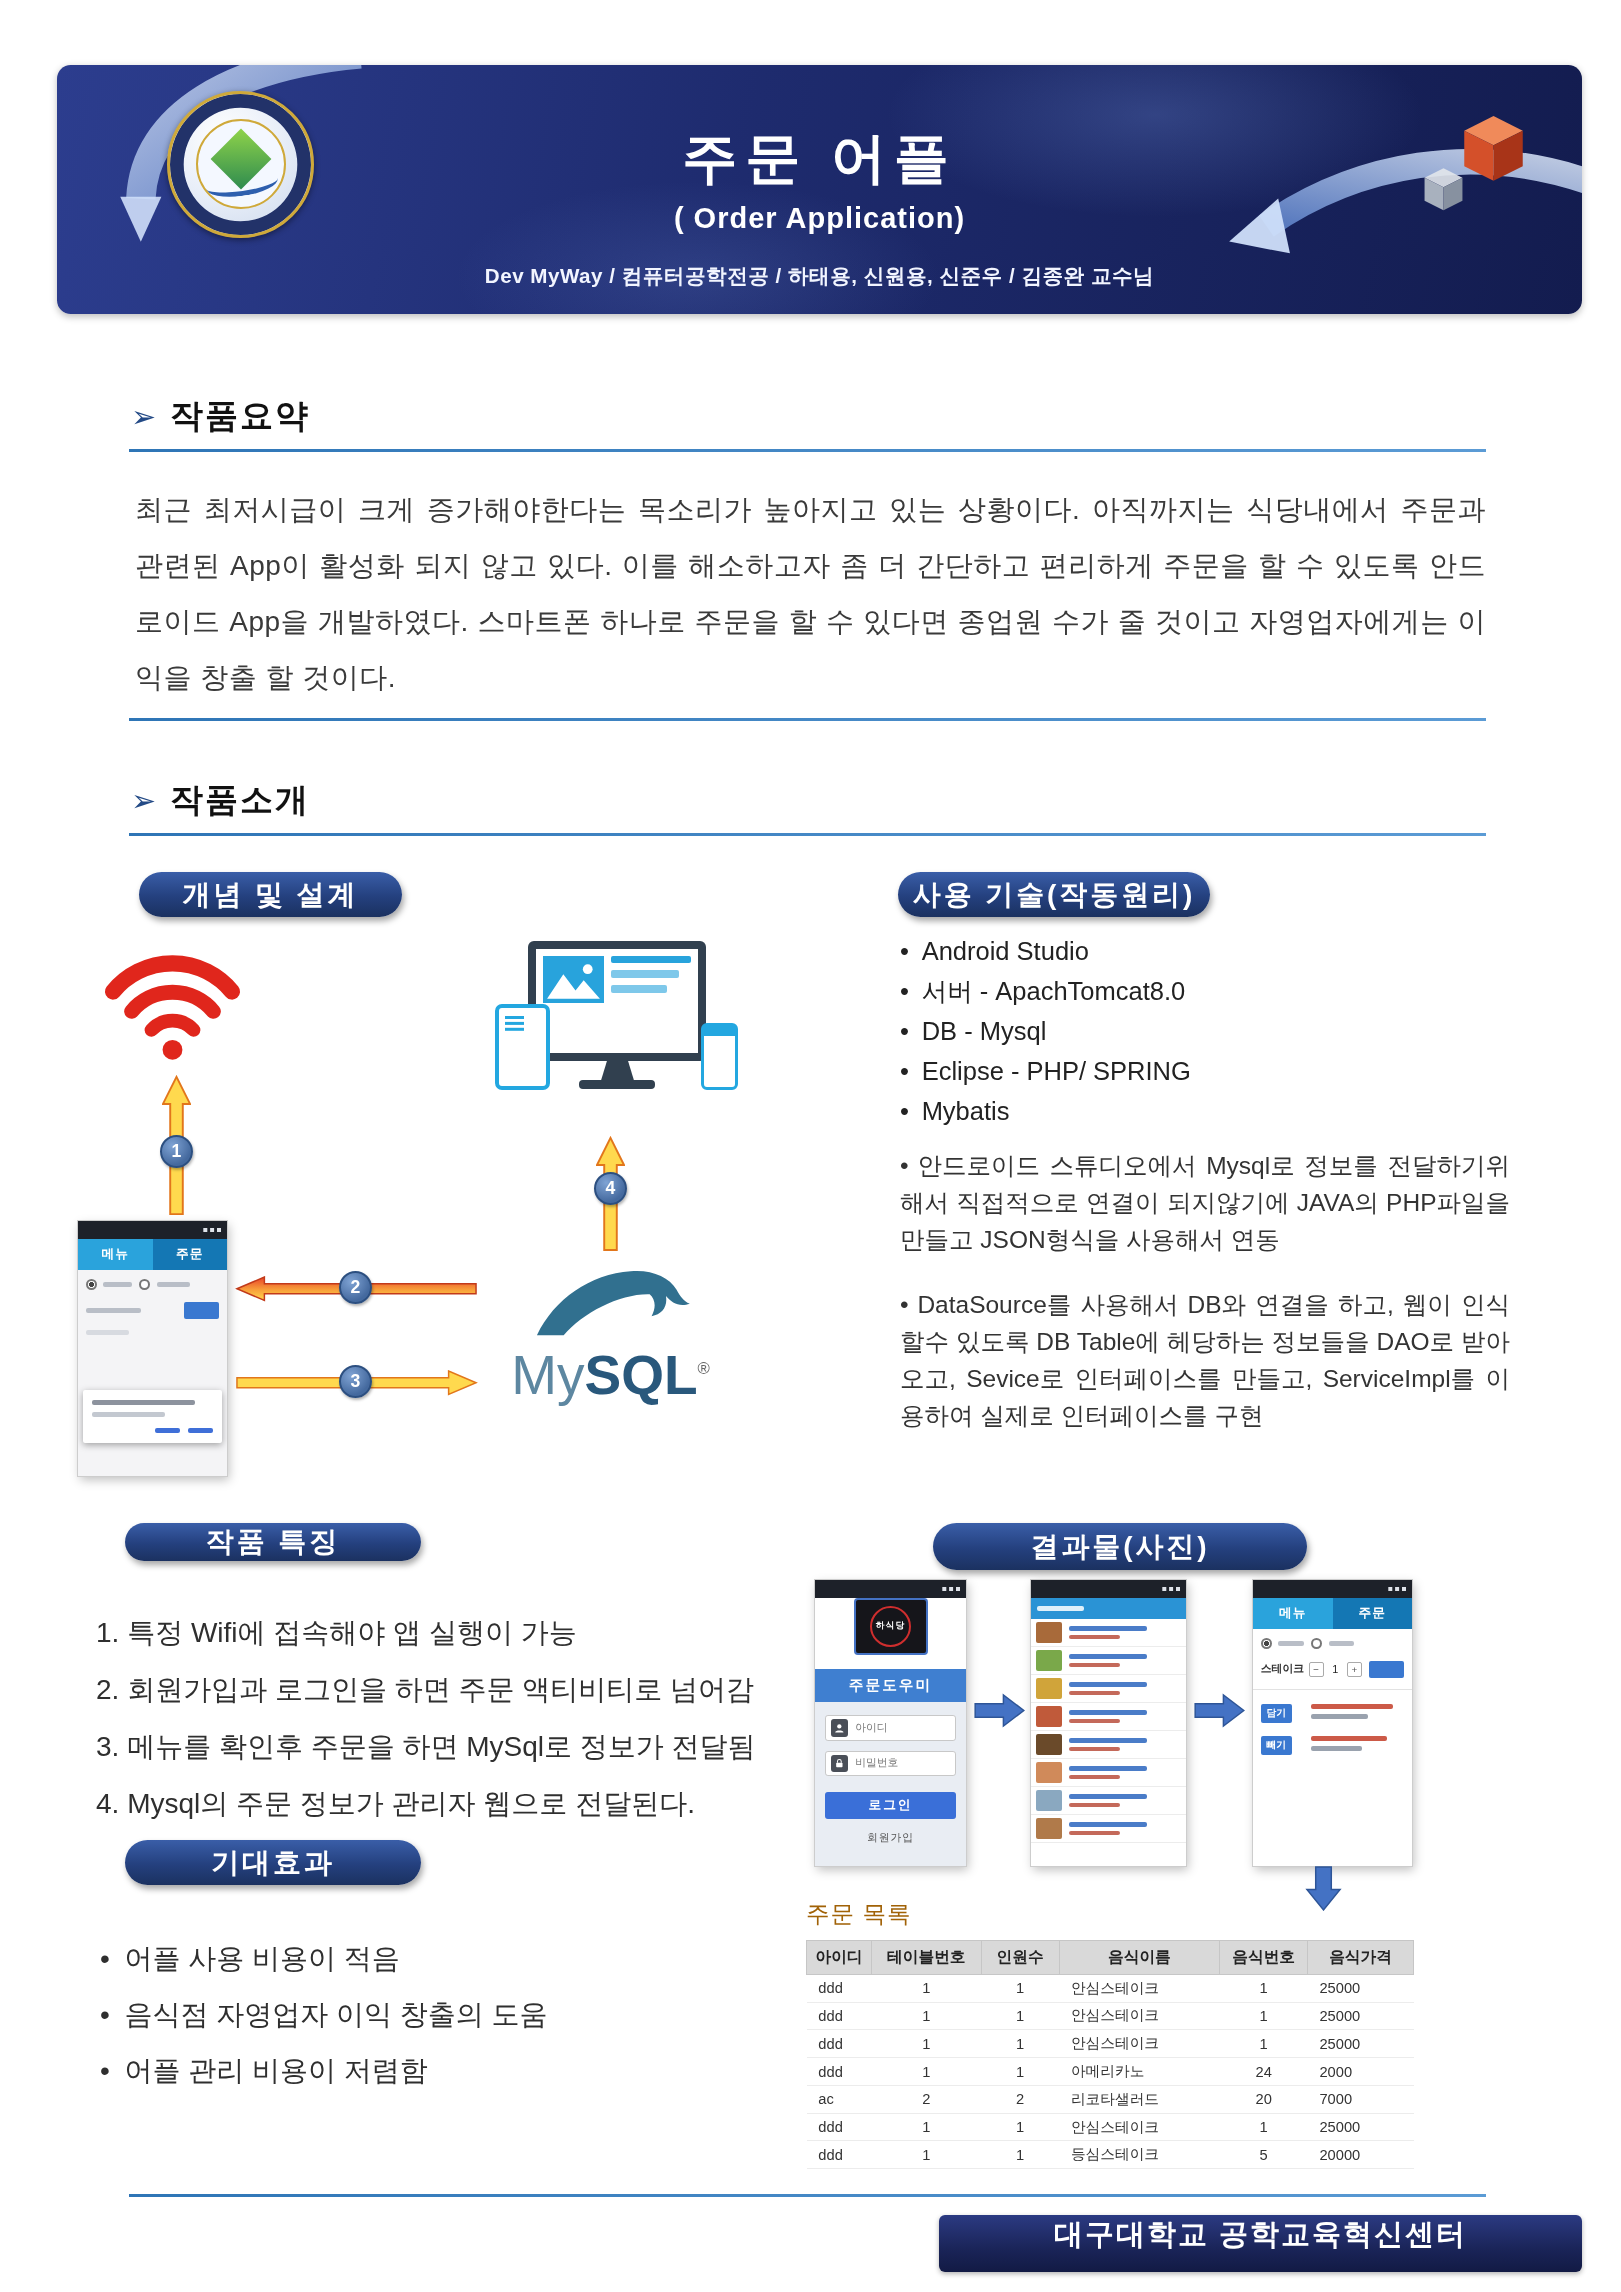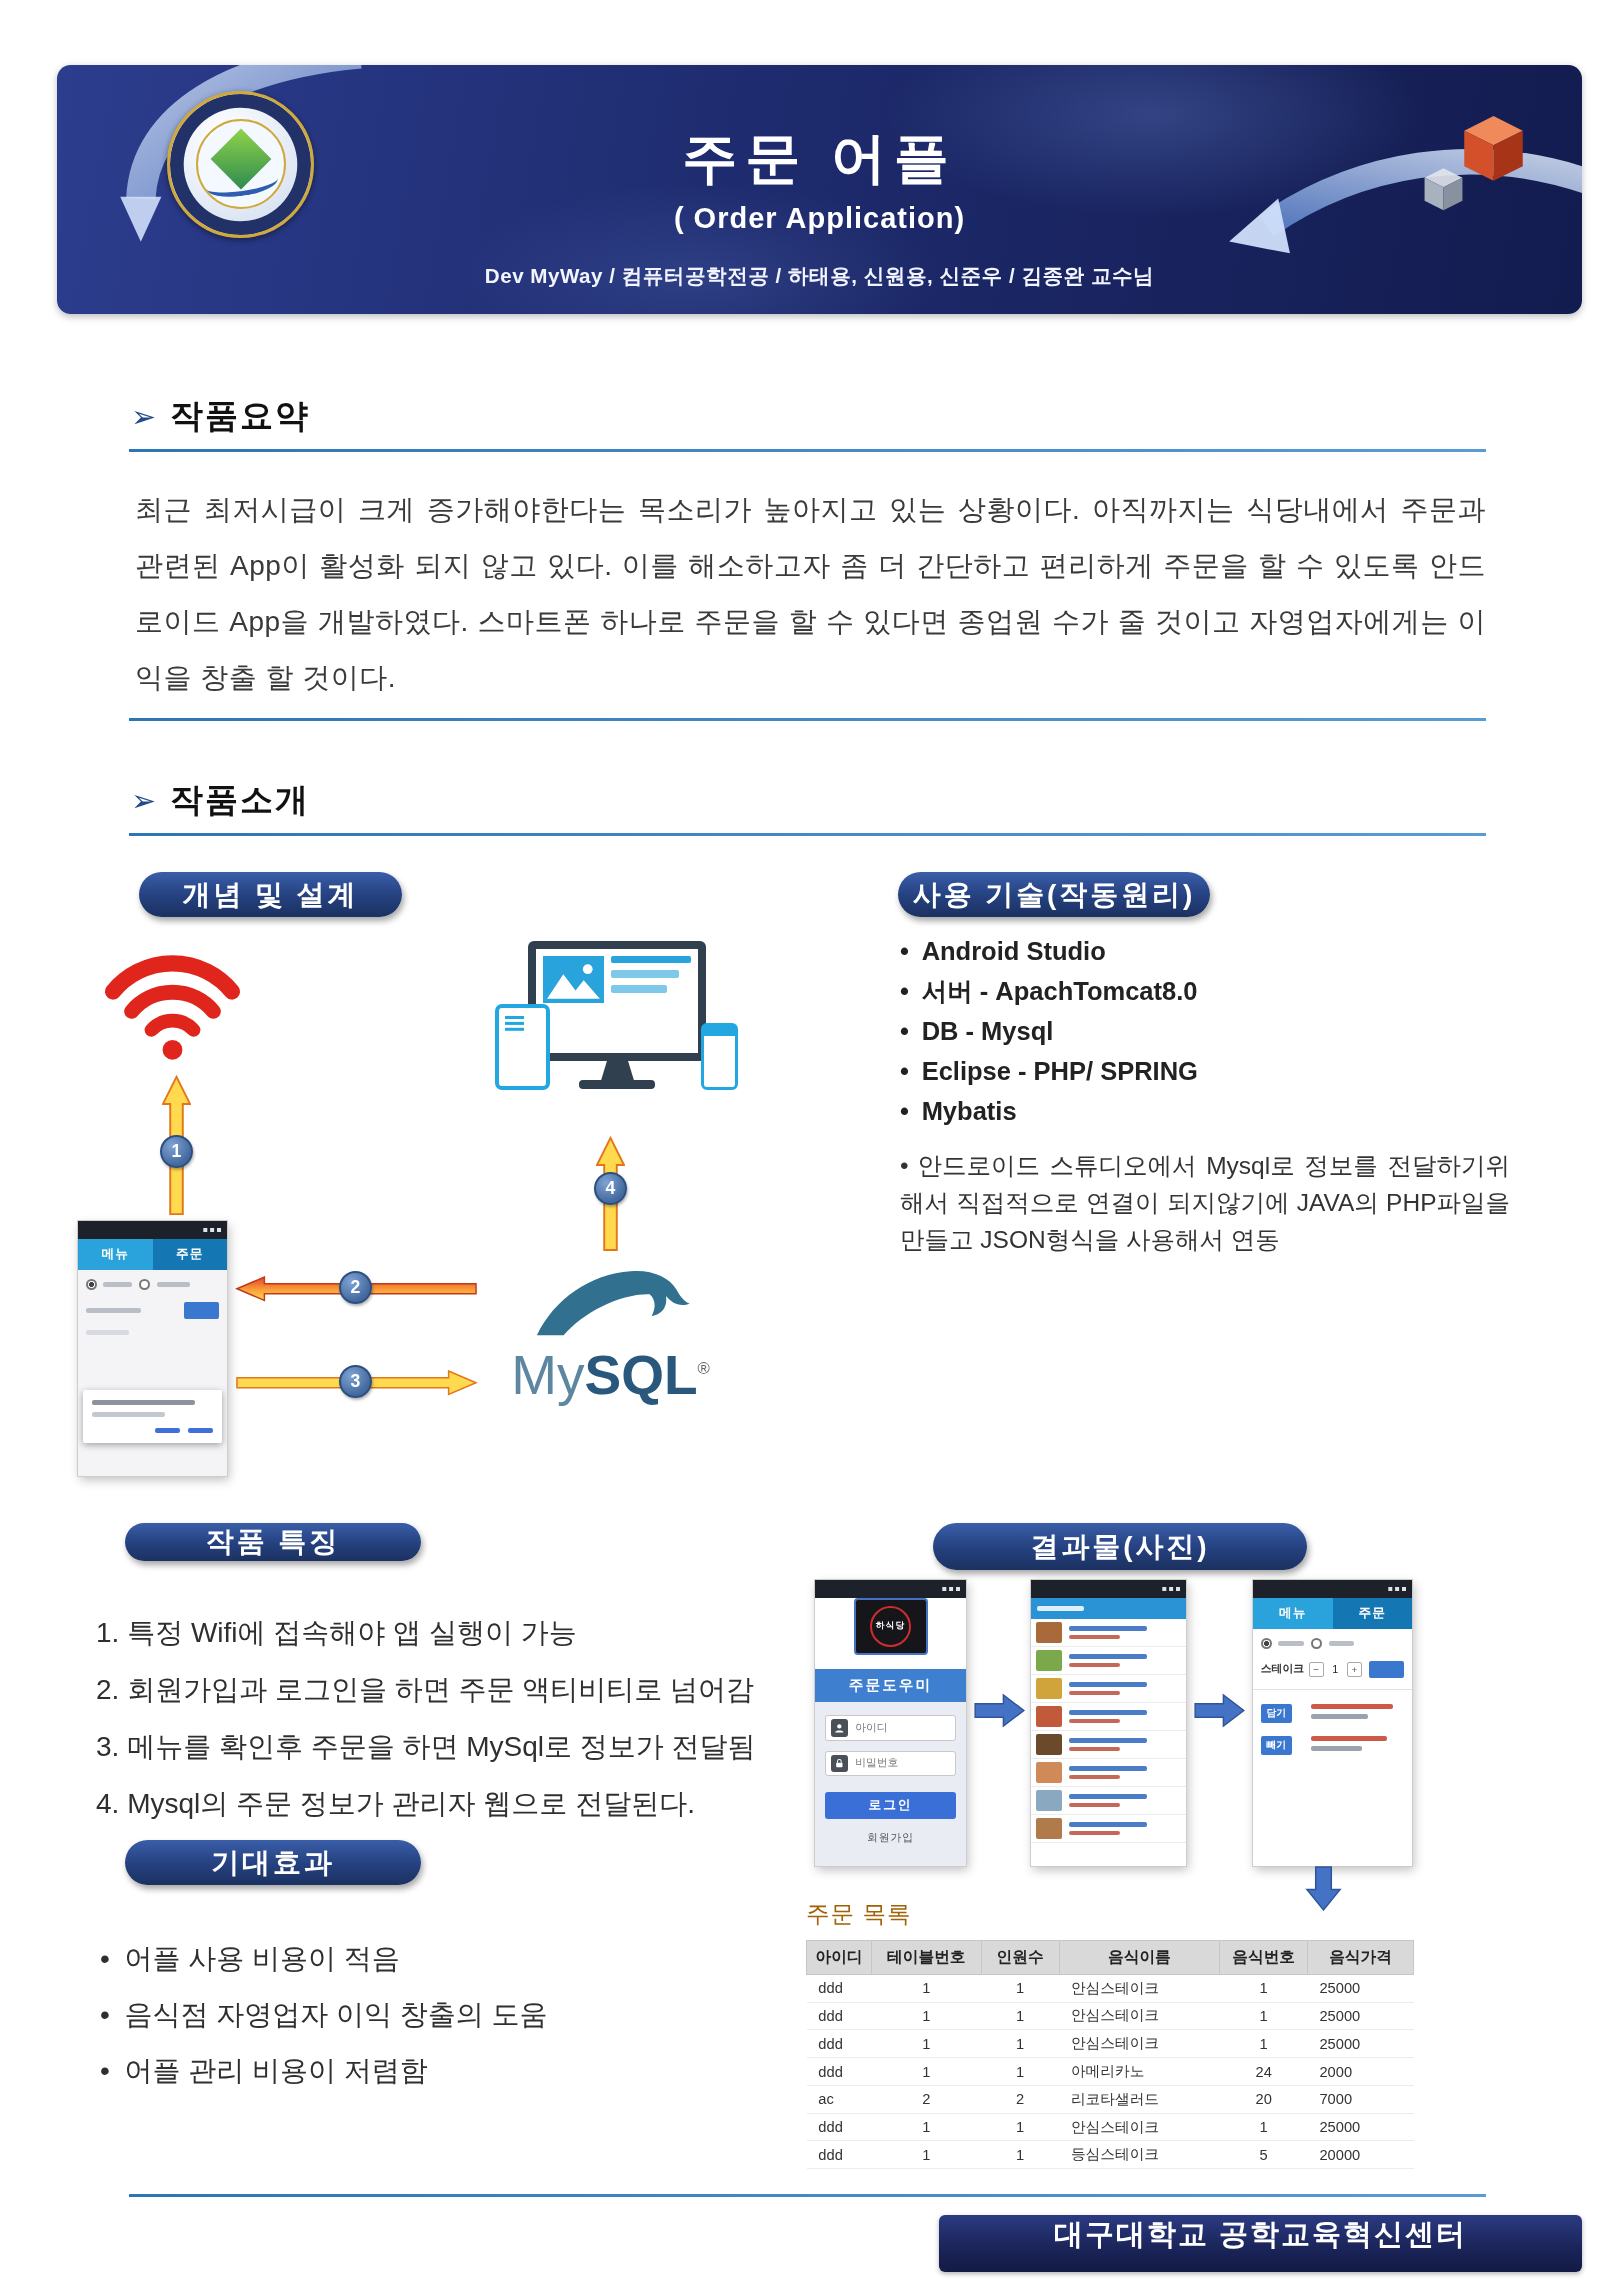--- a/index.html
+++ b/index.html
@@ -28,21 +28,21 @@
 
 .sec-head{position:absolute;font-size:33px;font-weight:bold;color:#111;letter-spacing:2px;display:flex;align-items:center;gap:11.8px}
 .sec-marker{color:#234a86;font-size:30px}
 .hline{position:absolute;height:2.9px;background:linear-gradient(90deg,#2e75b6,#5b9bd5)}
 .summary-body{position:absolute;left:135px;top:482px;width:1351px;font-size:28px;line-height:56px;color:#3a3a3a;text-align:justify;letter-spacing:0.5px}
 
 
 .pill{position:absolute;background:linear-gradient(180deg,#3a5ea8 0%,#24407e 55%,#1b3160 100%);border-radius:25.5px;color:#fff;font-weight:bold;display:flex;align-items:center;justify-content:center;letter-spacing:2.9px;box-shadow:2px 3.9px 5.9px rgba(0,0,0,.35);font-size:28px}
 
 
-.tech-bullet-list{position:absolute;left:900px;top:931px;list-style:none;font-size:25.5px;line-height:40px;color:#222;font-weight:700}
+.tech-bullet-list{position:absolute;left:900px;top:931px;list-style:none;font-size:25.5px;line-height:40px;color:#222;font-weight:400}
 .tech-bullet-list li::before{content:"•";margin-right:12.7px}
 .tech-note{position:absolute;left:900px;width:610px;font-size:24.5px;line-height:37px;color:#333;text-align:justify}
 .tech-note::before{content:"•";margin-right:8.8px}
 
 
 .feature-list{position:absolute;left:96px;top:1604px;list-style:none;font-size:28px;line-height:57px;color:#2f2f2f}
 .effect-list{position:absolute;left:100px;top:1931px;list-style:none;font-size:28px;line-height:56px;color:#2f2f2f}
 .effect-list li::before{content:"•";margin-right:14.7px}
 
 
@@ -302,20 +302,21 @@
   </div>
 
   <ul class="tech-bullet-list">
       <li>Android Studio</li>
       <li>서버 - ApachTomcat8.0</li>
       <li>DB - Mysql</li>
       <li>Eclipse - PHP/ SPRING</li>
       <li>Mybatis</li>
     </ul>
   <div class="tech-note" style="top:1147px">안드로이드 스튜디오에서 Mysql로 정보를 전달하기위해서 직접적으로 연결이 되지않기에 JAVA의 PHP파일을 만들고 JSON형식을 사용해서 연동</div>
+  <div class="tech-note" style="top:1286px">DataSource를 사용해서 DB와 연결을 하고, 웹이 인식할수 있도록 DB Table에 헤당하는 정보들을 DAO로 받아오고, Sevice로 인터페이스를 만들고, ServiceImpl를 이용하여 실제로 인터페이스를 구현</div>
 
   <ul class="feature-list">
       <li>1. 특정 Wifi에 접속해야 앱 실행이 가능</li>
       <li>2. 회원가입과 로그인을 하면 주문 액티비티로 넘어감</li>
       <li>3. 메뉴를 확인후 주문을 하면 MySql로 정보가 전달됨</li>
       <li>4. Mysql의 주문 정보가 관리자 웹으로 전달된다.</li>
     </ul>
   <ul class="effect-list">
       <li>어플 사용 비용이 적음</li>
       <li>음식점 자영업자 이익 창출의 도움</li>

